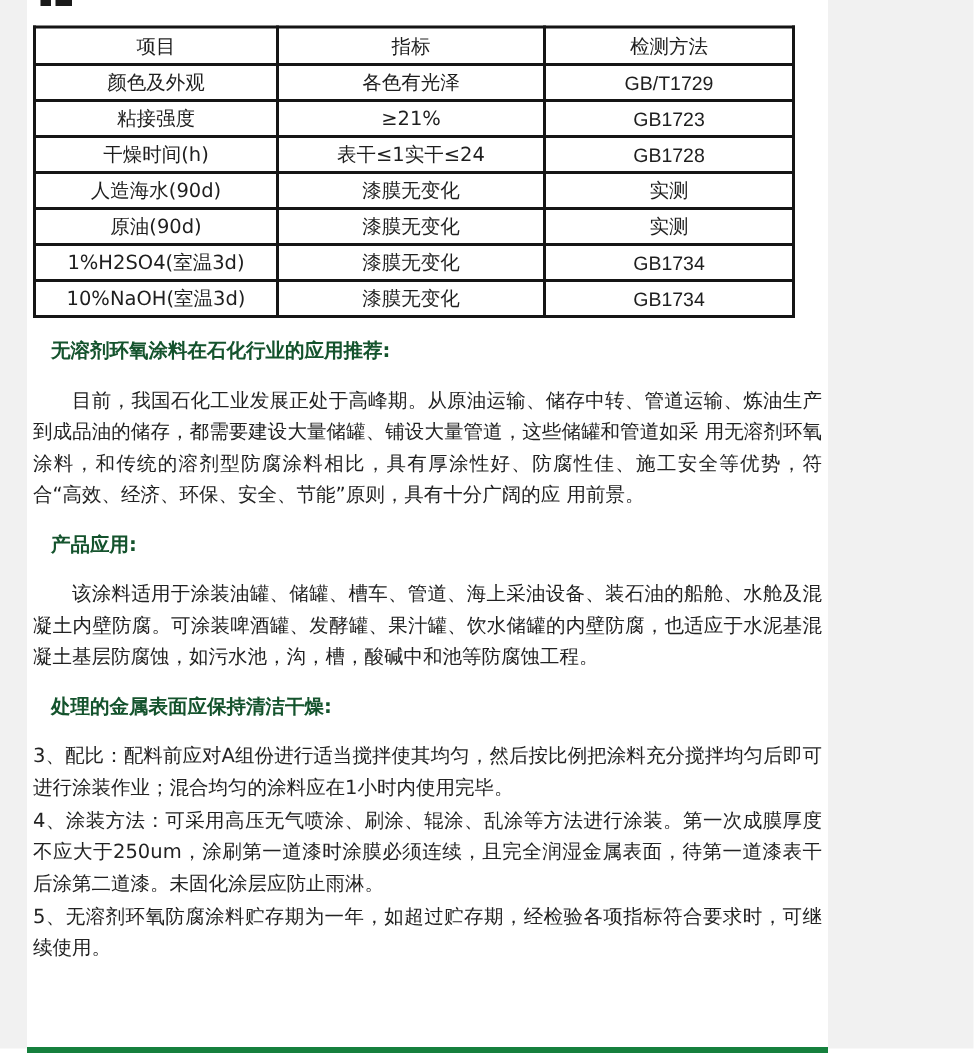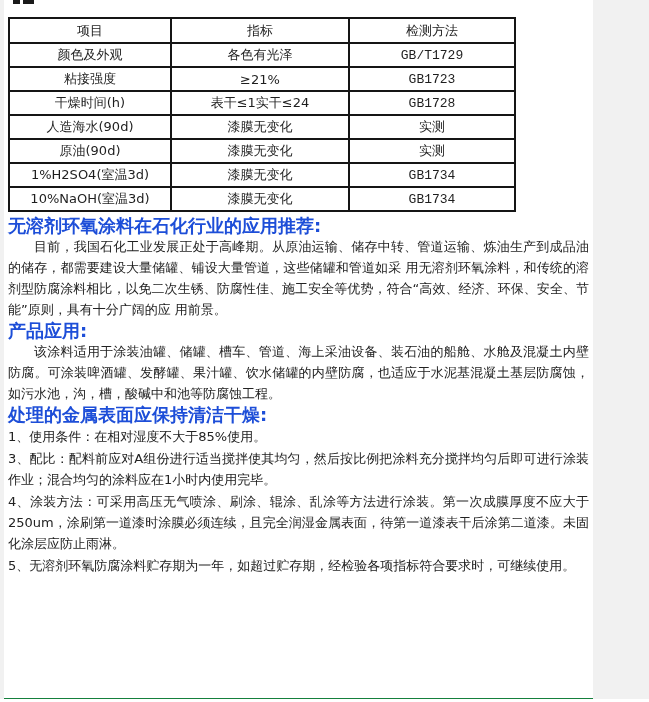--- a/index.html
+++ b/index.html
@@ -12,25 +12,25 @@
   }
   .page-bg {
     position: absolute;
     top: 0; left: 0;
     width: 649px;
     height: 699px;
     background: #f1f1f1;
   }
   .content {
     position: absolute;
-    top: 0; left: 4px;
-    width: 589px;
+    top: 0; left: 18px;
+    width: 534px;
     height: 698px;
     background: #ffffff;
-    border-bottom: 1px solid #15803d;
+    border-bottom: 5px solid #15803d;
     overflow: hidden;
   }
   
   .clip-frag {
     position: absolute;
     top: 0;
     background: #1a1a1a;
     height: 4px;
   }
   .clip-frag.a { left: 9px;  width: 7px; }
@@ -49,36 +49,36 @@
     font-weight: normal;
     font-size: 13px;
     color: #1e1e1e;
     height: 22px;
     padding: 0 2px;
     overflow: hidden;
     white-space: nowrap;
   }
   table.spec th { height: 23px; }
   td.method, .ascii {
-    font-family: Liberation Mono, monospace;
+    font-family: Liberation Sans, sans-serif;
     font-size: 12px;
     color: #3a3a3a;
   }
   .textblock {
     margin: 3px 4px 0 4px;
     font-size: 13px;
     line-height: 21px;
     color: #222222;
     text-align: justify;
   }
   .textblock h3 {
-    font-size: 18px;
+    font-size: 13px;
     font-weight: bold;
-    color: #1d4ed8;
-    margin: 0;
+    color: #14532d;
+    margin: 12px;
     line-height: 21px;
     text-align: left;
   }
   .textblock p { margin: 0; }
   .textblock p.indent { text-indent: 2em; }
   .textblock p.note { margin-top: 1px; }
 </style>
 </head>
 <body>
 
@@ -129,23 +129,22 @@
       <tr>
         <td>10%NaOH(室温3d)</td>
         <td>漆膜无变化</td>
         <td class="method">GB1734</td>
       </tr>
     </tbody>
   </table>
 
   <div class="textblock">
     <h3>无溶剂环氧涂料在石化行业的应用推荐:</h3>
-    <p class="indent">目前，我国石化工业发展正处于高峰期。从原油运输、储存中转、管道运输、炼油生产到成品油的储存，都需要建设大量储罐、铺设大量管道，这些储罐和管道如采 用无溶剂环氧涂料，和传统的溶剂型防腐涂料相比，以免二次生锈、防腐性佳、施工安全等优势，符合“高效、经济、环保、安全、节能”原则，具有十分广阔的应 用前景。</p>
+    <p class="indent">目前，我国石化工业发展正处于高峰期。从原油运输、储存中转、管道运输、炼油生产到成品油的储存，都需要建设大量储罐、铺设大量管道，这些储罐和管道如采 用无溶剂环氧涂料，和传统的溶剂型防腐涂料相比，具有厚涂性好、防腐性佳、施工安全等优势，符合“高效、经济、环保、安全、节能”原则，具有十分广阔的应 用前景。</p>
     <h3>产品应用:</h3>
     <p class="indent">该涂料适用于涂装油罐、储罐、槽车、管道、海上采油设备、装石油的船舱、水舱及混凝土内壁防腐。可涂装啤酒罐、发酵罐、果汁罐、饮水储罐的内壁防腐，也适应于水泥基混凝土基层防腐蚀，如污水池，沟，槽，酸碱中和池等防腐蚀工程。</p>
     <h3>处理的金属表面应保持清洁干燥:</h3>
-    <p class="note">1、使用条件：在相对湿度不大于85%使用。</p>
     <p class="note">3、配比：配料前应对A组份进行适当搅拌使其均匀，然后按比例把涂料充分搅拌均匀后即可进行涂装作业；混合均匀的涂料应在1小时内使用完毕。</p>
     <p class="note">4、涂装方法：可采用高压无气喷涂、刷涂、辊涂、乱涂等方法进行涂装。第一次成膜厚度不应大于250um，涂刷第一道漆时涂膜必须连续，且完全润湿金属表面，待第一道漆表干后涂第二道漆。未固化涂层应防止雨淋。</p>
     <p class="note">5、无溶剂环氧防腐涂料贮存期为一年，如超过贮存期，经检验各项指标符合要求时，可继续使用。</p>
   </div>
 
 </div>
 
 </body></html>

